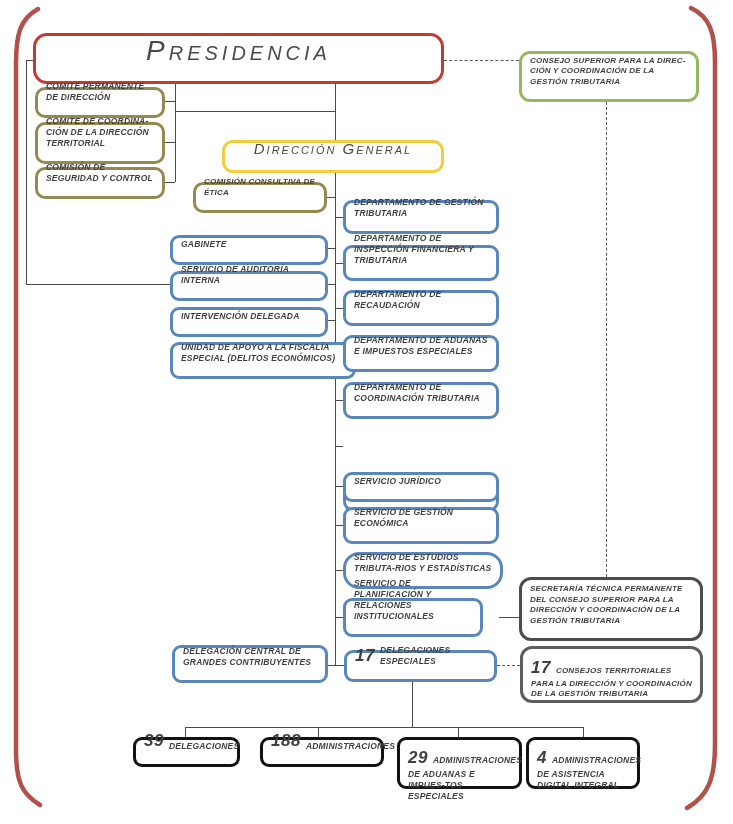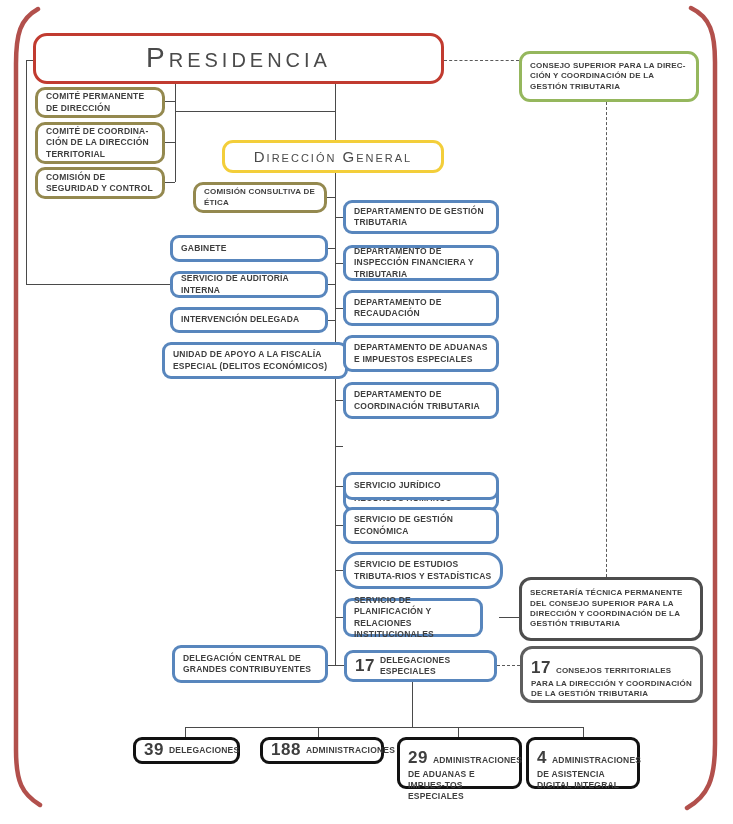--- a/index.html
+++ b/index.html
@@ -2,22 +2,22 @@
 <html><head>
 <meta charset="utf-8">
 <style>
   html,body{margin:0;padding:0;background:#ffffff;}
   .canvas{
     position:relative;width:733px;height:824px;background:#ffffff;
     font-family:"Liberation Sans", sans-serif;overflow:hidden;
   }
   .node{
     position:absolute;background:#ffffff;border-style:solid;box-sizing:border-box;
-    display:flex;align-items:center;color:#3f3f3f;font-weight:bold;
-    font-size:8.5px;line-height:1.3;letter-spacing:.2px;padding:1px 8px;z-index:3;
+    display:flex;align-items:flex-end;color:#3f3f3f;font-weight:bold;
+    font-size:8.5px;line-height:1.3;letter-spacing:.2px;padding:12px 8px;z-index:3;font-style:italic;
   }
   .node .num{font-size:17px;margin-right:5px;letter-spacing:.5px;flex:none;}
   .red    {border-color:#c13b30;border-width:3px;border-radius:14px;}
   .olive  {border-color:#94894f;border-width:3px;border-radius:10px;}
   .yellow {border-color:#f3ce3a;border-width:3.5px;border-radius:11px;}
   .green  {border-color:#95b75d;border-width:3px;border-radius:11px;}
   .blue   {border-color:#5886bd;border-width:3px;border-radius:9px;}
   .dkgray {border-color:#4d4d4d;border-width:3.5px;border-radius:12px;}
   .gray   {border-color:#5e5e5e;border-width:3.5px;border-radius:12px;}
   .black  {border-color:#121212;border-width:3.5px;border-radius:9px;}
@@ -115,21 +115,21 @@
     </div>
 
   <div class="node blue" style="left:170px;top:271px;width:158px;height:27px;">
       <span>SERVICIO DE AUDITORÍA INTERNA</span>
     </div>
 
   <div class="node blue" style="left:170px;top:307px;width:158px;height:26px;">
       <span>INTERVENCIÓN DELEGADA</span>
     </div>
 
-  <div class="node blue" style="left:162px;top:342px;width:186px;height:37px;">
+  <div class="node blue" style="left:170px;top:342px;width:186px;height:37px;">
       <span>UNIDAD DE APOYO A LA FISCALÍA ESPECIAL (DELITOS ECONÓMICOS)</span>
     </div>
 
   <div class="node blue" style="left:343px;top:200px;width:156px;height:34px;">
       <span>DEPARTAMENTO DE GESTIÓN TRIBUTARIA</span>
     </div>
 
   <div class="node blue" style="left:343px;top:245px;width:156px;height:36px;">
       <span>DEPARTAMENTO DE INSPECCIÓN FINANCIERA Y TRIBUTARIA</span>
     </div>

